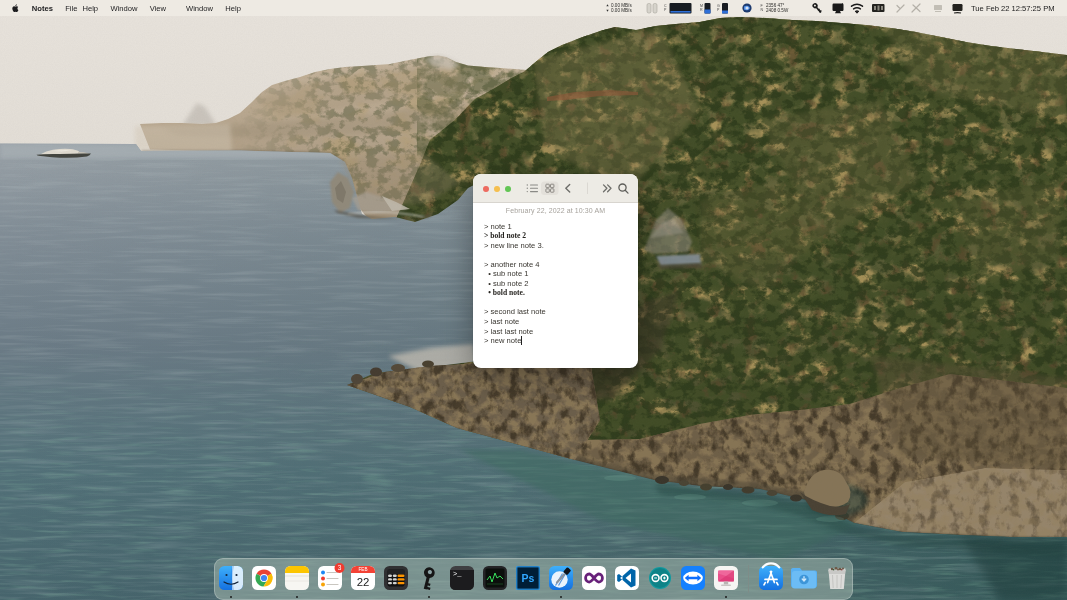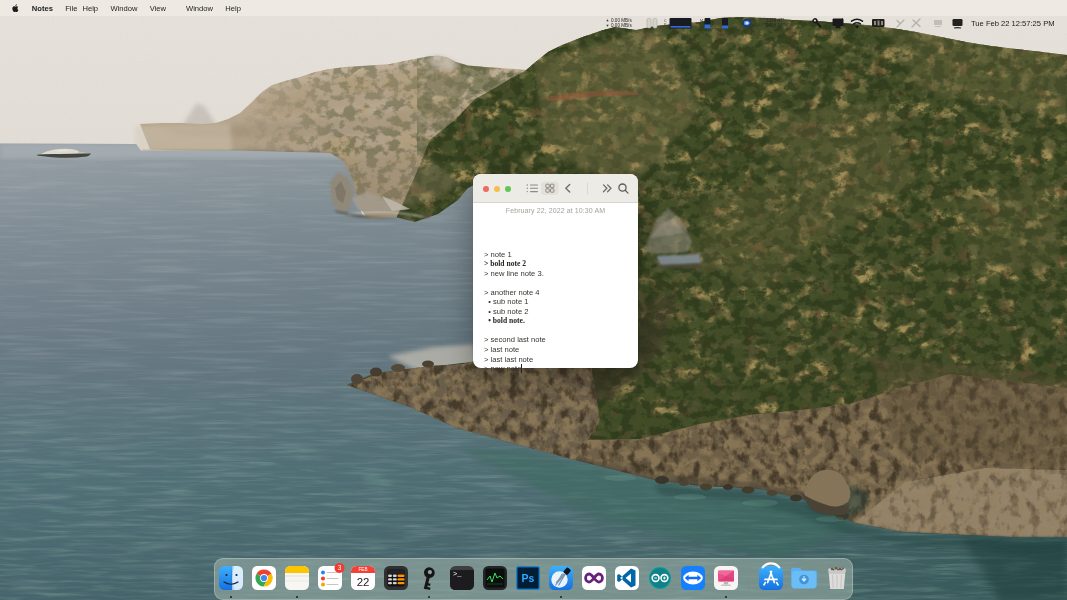--- a/index.html
+++ b/index.html
@@ -20,21 +20,21 @@
   
   #notes{position:absolute;left:473px;top:174px;width:165px;height:194px;
     background:#fff;border-radius:8px;z-index:20;
     box-shadow:0 10px 30px rgba(0,0,0,.35),0 0 1px rgba(0,0,0,.3);}
   #ntitle{position:absolute;left:0;top:0;width:100%;height:28px;background:#edebe5;
     border-bottom:1px solid #d8d5cf;border-radius:8px 8px 0 0;}
   .tl{position:absolute;top:11.8px;width:5.8px;height:5.8px;border-radius:50%;}
   #ndate{position:absolute;top:33px;width:100%;text-align:center;
     font-size:7px;color:#a6a29c;letter-spacing:.1px;}
   #nbody{position:absolute;left:11px;top:47.5px;font-size:7.6px;color:#38352f;
-    line-height:9.55px;white-space:pre;margin-top:28px;}
+    line-height:9.55px;white-space:pre;}
   #nbody b{font-weight:bold;color:#262420;font-family:Liberation Serif, serif;}
 </style>
 </head>
 <body>
 <div id="stage">
 <svg id="wall" width="1067" height="600" viewBox="0 0 1067 600">
  <defs>
   <linearGradient id="sky" x1="0" y1="0" x2="0" y2="1">
    <stop offset="0" stop-color="#e7e2db"></stop>
    <stop offset=".7" stop-color="#e0dbd3"></stop>
@@ -279,21 +279,21 @@
       <path d="M7.6,2.1 C8.1,1.5 8.5,0.7 8.4,0 C7.7,0.05 6.9,0.5 6.4,1.1 C5.95,1.6 5.55,2.45 5.7,3.1 C6.45,3.15 7.15,2.7 7.6,2.1 Z M8.4,3.3 C7.3,3.23 6.4,3.9 5.9,3.9 C5.4,3.9 4.6,3.33 3.75,3.35 C2.65,3.37 1.63,4 1.07,5 C-0.07,7 0.77,9.95 1.88,11.57 C2.43,12.36 3.08,13.24 3.94,13.2 C4.76,13.17 5.08,12.67 6.07,12.67 C7.06,12.67 7.34,13.2 8.21,13.19 C9.1,13.17 9.66,12.39 10.2,11.6 C10.83,10.69 11.08,9.81 11.1,9.76 C11.08,9.75 9.38,9.1 9.36,7.14 C9.35,5.5 10.7,4.72 10.76,4.68 C9.99,3.55 8.8,3.42 8.4,3.3 Z" transform="scale(0.80)" fill="#1d1d1f"></path>
     </svg>
     <span class="mi" style="font-weight:bold;margin-right:12.3px;">Notes</span>
     <span class="mi" style="margin-right:5px;">File</span>
     <span class="mi" style="margin-right:12.3px;">Help</span>
     <span class="mi" style="margin-right:12.3px;">Window</span>
     <span class="mi" style="margin-right:20px;">View</span>
     <span class="mi" style="margin-right:12.3px;">Window</span>
     <span class="mi">Help</span>
   </div>
-  <div style="position:absolute;right:0;top:15px;height:16px;" id="mright">
+  <div style="position:absolute;right:0;top:0;height:16px;" id="mright">
    <svg width="467" height="16" viewBox="600 0 467 16">
     <g fill="#2a2a28" font-family="Liberation Sans, sans-serif">
 
      <path d="M607.5,4.2 l1.2,2 h-2.4 Z M607.5,11.8 l-1.2,-2 h2.4 Z" fill="#333"></path>
      <text x="611" y="7" font-size="4.6">0.00 MB/s</text>
      <text x="611" y="12.4" font-size="4.6">0.00 MB/s</text>
 
      <rect x="647" y="3.5" width="4" height="9.5" rx="1.6" fill="#d6d3cb" stroke="#a9a69e" stroke-width=".6"></rect>
      <rect x="653" y="3.5" width="4" height="9.5" rx="1.6" fill="#d6d3cb" stroke="#a9a69e" stroke-width=".6"></rect>
 

